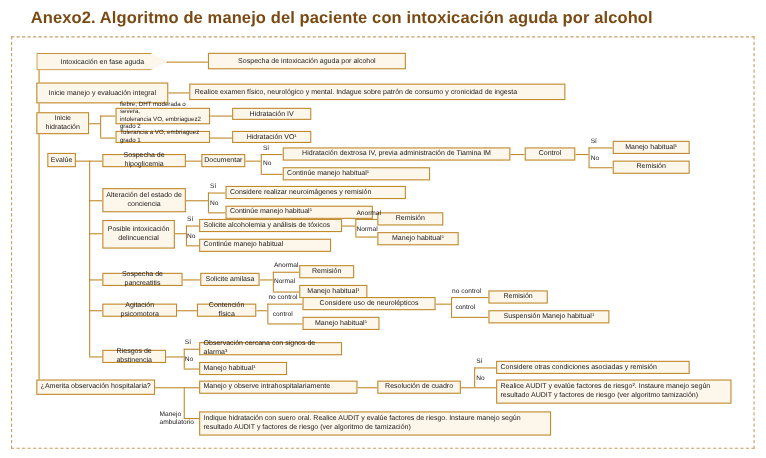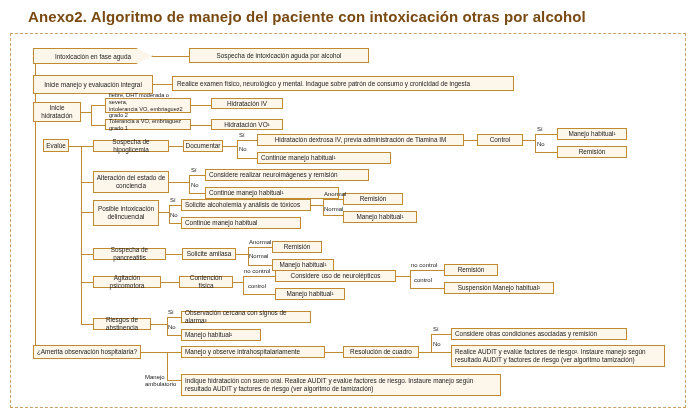--- a/index.html
+++ b/index.html
@@ -62,21 +62,21 @@
     border:1px solid #c08a2e;
     clip-path:polygon(0 0, 86% 0, 100% 50%, 86% 100%, 0 100%);
     text-align:center;
   }
 </style>
 </head>
 <body>
 
 <div id="root">
 
-  <div id="title">Anexo2. Algoritmo de manejo del paciente con intoxicación otras por alcohol</div>
+  <div id="title">Anexo2. Algoritmo de manejo del paciente con intoxicación aguda por alcohol</div>
 
   <div id="frame">
 
     <div class="ln h" style="left:140px;top:22px;width:38px;"></div>
 
     <div class="ln v" style="left:24px;top:22px;height:34px;"></div>
     <div class="ln h" style="left:24px;top:22px;width:8px;"></div>
     <div class="ln h" style="left:141px;top:50px;width:20px;"></div>
 
     <div class="ln v" style="left:24px;top:50px;height:28px;"></div>

